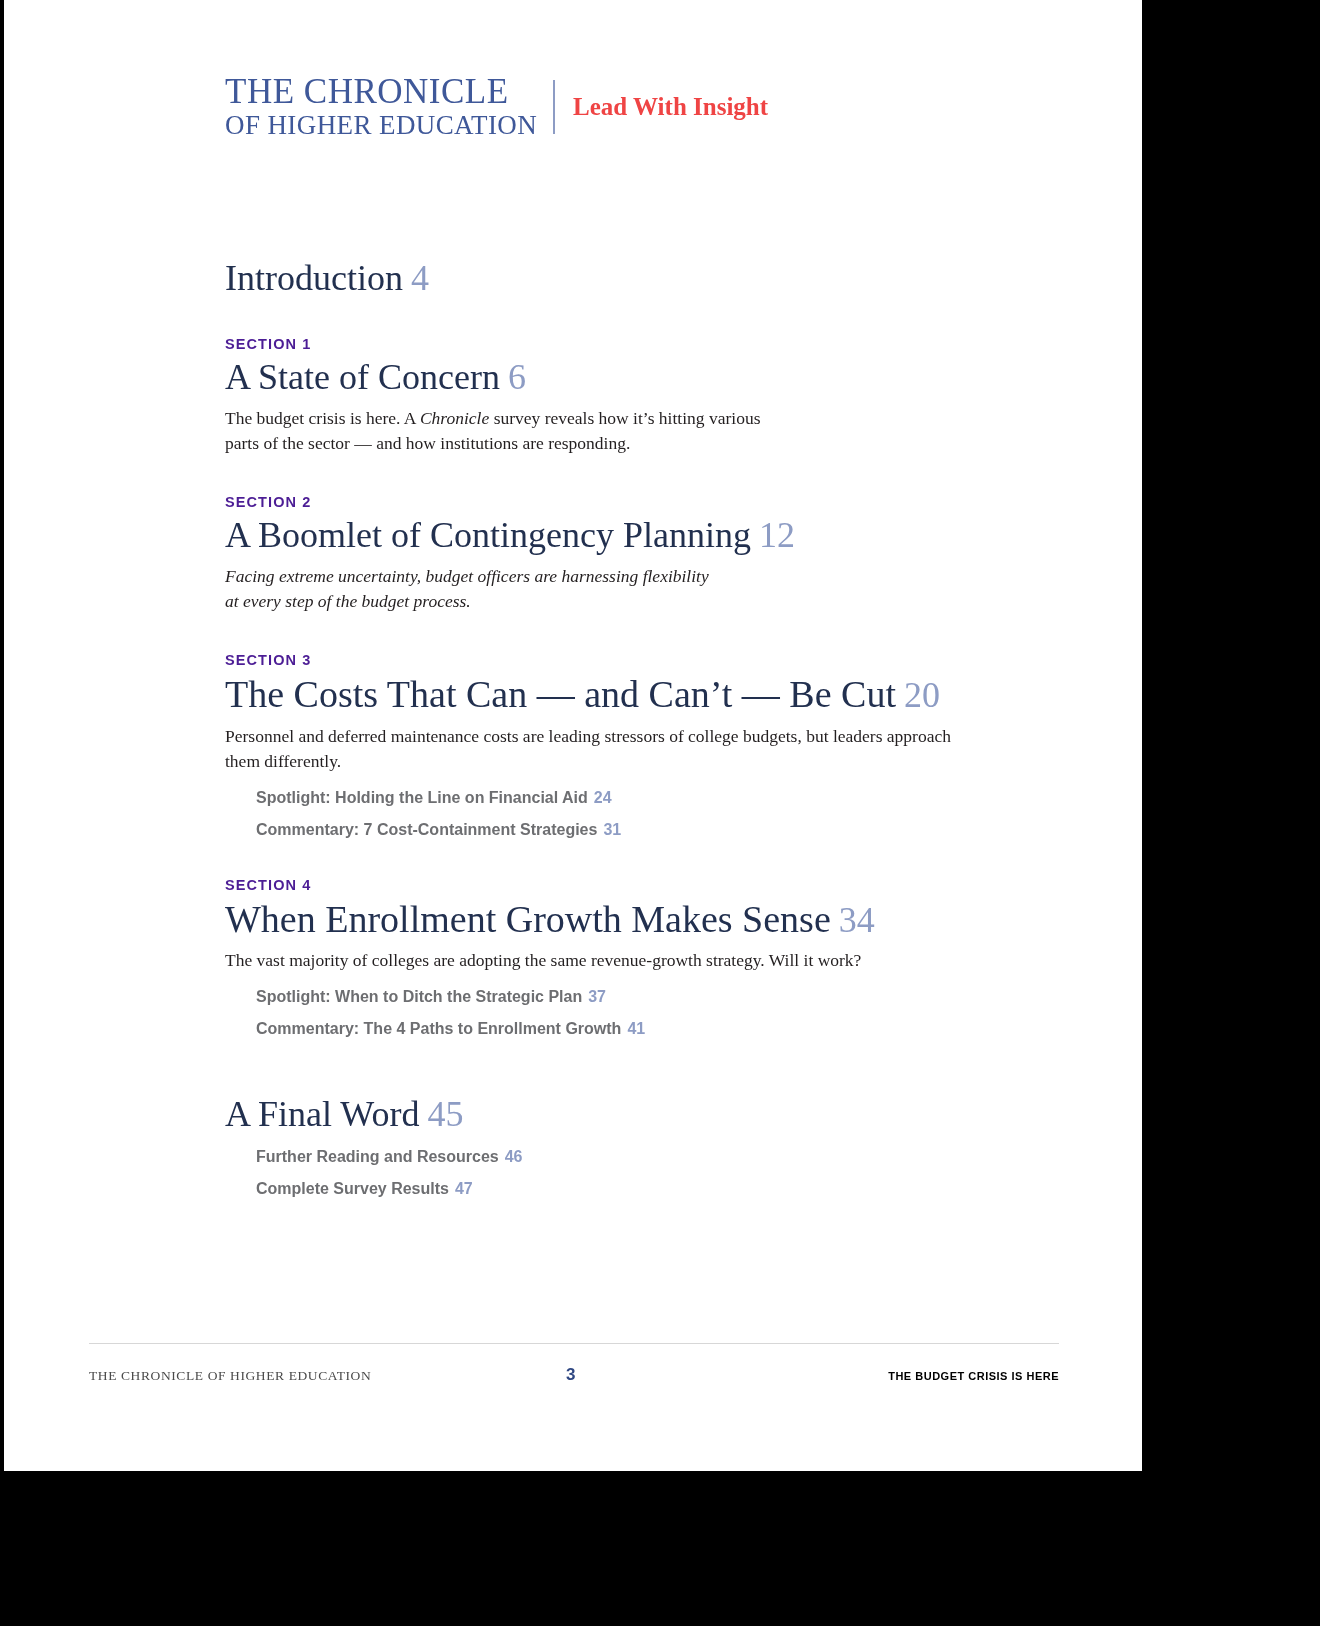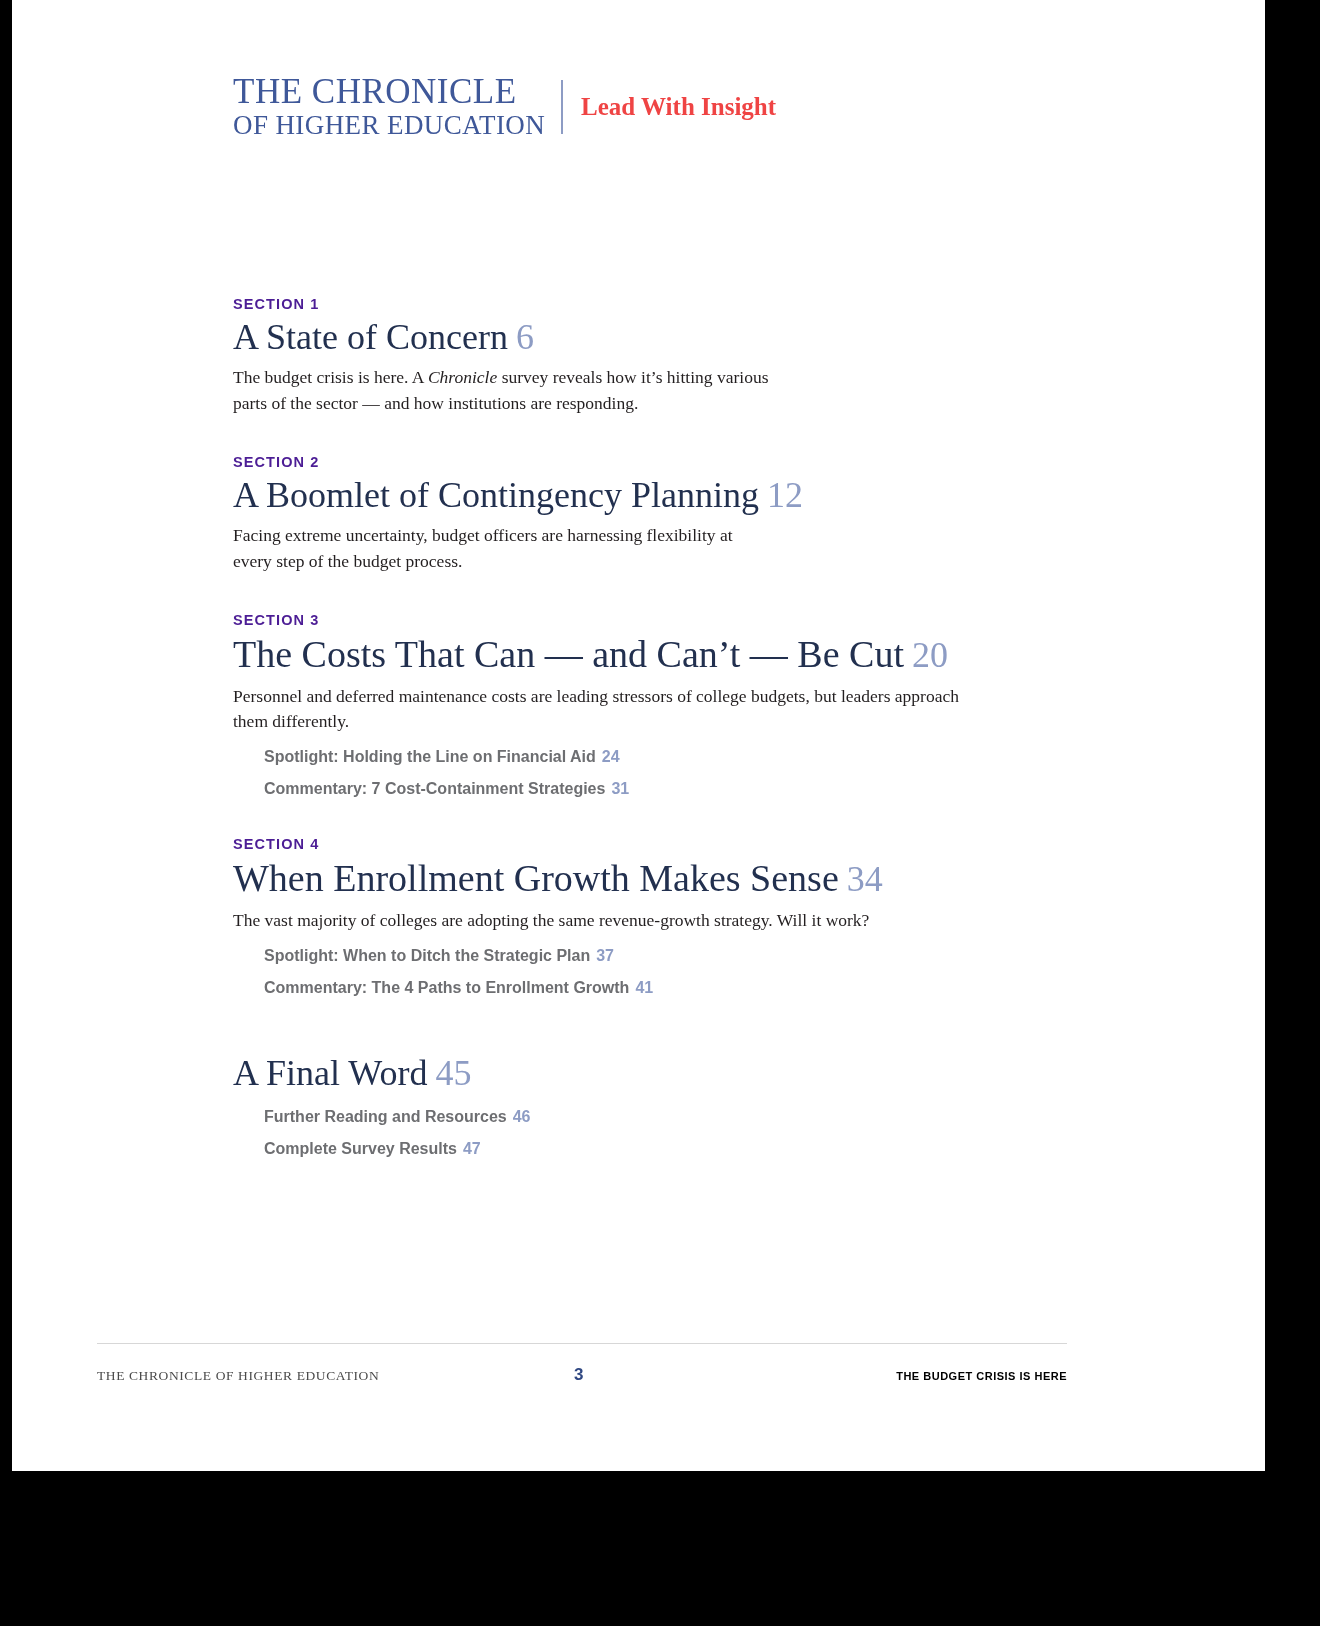--- a/index.html
+++ b/index.html
@@ -8,23 +8,23 @@
     background: #000000;
   }
   body {
     width: 1320px;
     height: 1626px;
     position: relative;
     font-family: "Liberation Serif", serif;
   }
   .page {
     position: absolute;
-    left: 12px;
+    left: 4px;
     top: 0;
-    width: 1253px;
+    width: 1138px;
     height: 1471px;
     background: #ffffff;
   }
 
   
   .masthead {
     position: absolute;
     left: 221px;
     top: 74px;
     display: flex;
@@ -187,41 +187,46 @@
       <div class="masthead-line1">THE CHRONICLE</div>
       <div class="masthead-line2">OF HIGHER EDUCATION</div>
     </div>
     <div class="masthead-rule"></div>
     <div class="masthead-tag">Lead With Insight</div>
   </div>
 
 
   <div class="entries">
 
+    <div class="entry">
+      <div class="headline">
+        <span>Introduction</span><span class="pg">4</span>
+      </div>
+    </div>
 
     <div class="spacer-lg"></div>
 
     <div class="entry">
       <div class="eyebrow">SECTION 1</div>
       <div class="headline">
         <span>A State of Concern</span><span class="pg">6</span>
       </div>
       <div class="desc" style="max-width:560px;">
         <span>The budget crisis is here. A </span><em>Chronicle</em><span> survey reveals how it’s hitting various parts of the sector — and how institutions are responding.</span>
       </div>
     </div>
 
     <div class="spacer-lg"></div>
 
     <div class="entry">
       <div class="eyebrow">SECTION 2</div>
       <div class="headline">
         <span>A Boomlet of Contingency Planning</span><span class="pg">12</span>
       </div>
-      <div class="desc" style="max-width:500px;">Facing extreme uncertainty, budget officers are harnessing flexibility at every step of the budget process.</div>
+      <div class="desc" style="max-width:500px;font-style:italic;">Facing extreme uncertainty, budget officers are harnessing flexibility at every step of the budget process.</div>
     </div>
 
     <div class="spacer-lg"></div>
 
     <div class="entry">
       <div class="eyebrow">SECTION 3</div>
       <div class="headline big">
         <span>The Costs That Can — and Can’t — Be Cut</span><span class="pg">20</span>
       </div>
       <div class="desc" style="max-width:760px;">Personnel and deferred maintenance costs are leading stressors of college budgets, but leaders approach them differently.</div>

